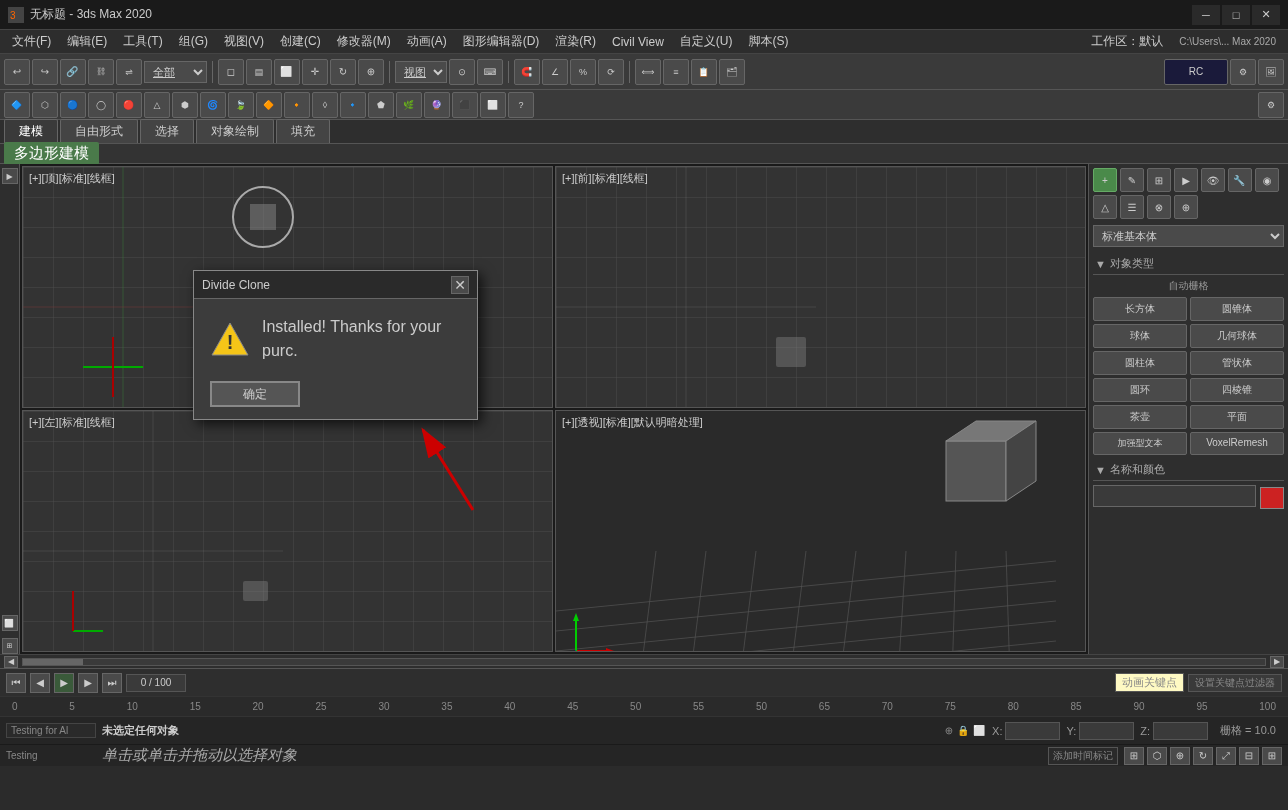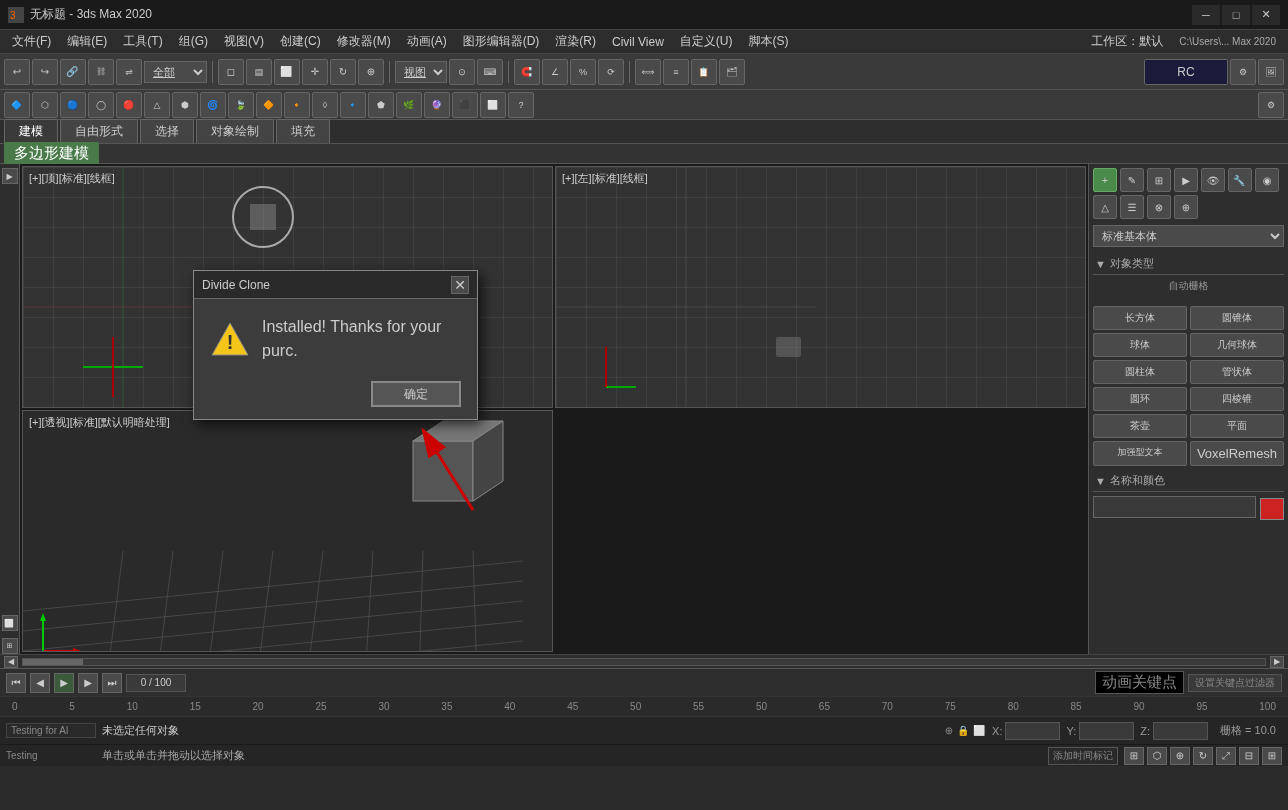--- a/index.html
+++ b/index.html
@@ -244,21 +244,20 @@
       margin-bottom: 4px;
       display: flex;
       align-items: center;
       gap: 4px;
     }
     .rp-grid {
       display: grid;
       grid-template-columns: 1fr 1fr;
       gap: 3px;
       margin-bottom: 4px;
-      margin-top: 9px;
     }
     .rp-obj-btn {
       background: #4a4a4a;
       border: 1px solid #666;
       color: #ccc;
       font-size: 10px;
       padding: 4px 2px;
       text-align: center;
       cursor: pointer;
       border-radius: 2px;
@@ -393,21 +392,21 @@
       flex-shrink: 0;
     }
     .dialog-message {
       font-size: 16px;
       color: #ccc;
       line-height: 1.5;
     }
     .dialog-footer {
       padding: 6px 16px 12px;
       display: flex;
-      justify-content: flex-end;
+      justify-content: flex-start;
     }
     .dialog-ok-btn {
       width: 90px;
       height: 26px;
       background: #555;
       border: 2px solid #888;
       color: #ccc;
       font-size: 12px;
       cursor: pointer;
       display: flex;
@@ -543,21 +542,21 @@
   <div class="tb-btn" style="font-size:9px;">🧲</div>
   <div class="tb-btn" style="font-size:9px;">∠</div>
   <div class="tb-btn" style="font-size:9px;">%</div>
   <div class="tb-btn" style="font-size:9px;">⟳</div>
   <div class="tb-separator"></div>
   <div class="tb-btn" style="font-size:9px;">⟺</div>
   <div class="tb-btn" style="font-size:9px;">≡</div>
   <div class="tb-btn" style="font-size:9px;">📋</div>
   <div class="tb-btn" style="font-size:9px;">🗂</div>
   <span style="flex:1"></span>
-  <div class="tb-btn" style="width:84px;font-size:12px;background:#1a1a3a;">RC</div>
+  <div class="tb-btn" style="width:64px;font-size:10px;background:#1a1a3a;">RC</div>
   <div class="tb-btn" style="font-size:9px;">⚙</div>
   <div class="tb-btn" style="font-size:9px;">🖼</div>
 </div>
 
 <div id="toolbar2" style="background:#3a3a3a;height:30px;display:flex;align-items:center;padding:0 4px;gap:2px;border-bottom:1px solid #555;">
   <div class="tb-btn" style="font-size:9px;">🔷</div>
   <div class="tb-btn" style="font-size:9px;">⬡</div>
   <div class="tb-btn" style="font-size:9px;">🔵</div>
   <div class="tb-btn" style="font-size:9px;">◯</div>
   <div class="tb-btn" style="font-size:9px;">🔴</div>
@@ -611,20 +610,31 @@
         <line x1="0" y1="140" x2="260" y2="140" stroke="#7a3a3a" stroke-width="1" opacity="0.5"></line>
 
         <circle cx="240" cy="50" r="30" fill="none" stroke="#aaa" stroke-width="2"></circle>
         <rect x="227" y="37" width="26" height="26" fill="#888" opacity="0.5"></rect>
 
         <line x1="60" y1="200" x2="120" y2="200" stroke="#00aa00" stroke-width="2"></line>
         <line x1="90" y1="170" x2="90" y2="230" stroke="#aa0000" stroke-width="2"></line>
       </svg>
     </div>
 
+    <div class="viewport">
+      <div class="grid-bg"></div>
+      <span class="viewport-label">[+][前][标准][线框]</span>
+      <svg style="position:absolute;top:0;left:0;width:100%;height:100%;">
+
+        <rect x="220" y="170" width="30" height="30" fill="#888" opacity="0.4" rx="2"></rect>
+
+        <line x1="0" y1="140" x2="260" y2="140" stroke="#aaa" stroke-width="0.5" opacity="0.3"></line>
+        <line x1="130" y1="0" x2="130" y2="280" stroke="#aaa" stroke-width="0.5" opacity="0.3"></line>
+      </svg>
+    </div>
 
     <div class="viewport">
       <div class="grid-bg"></div>
       <span class="viewport-label">[+][左][标准][线框]</span>
       <svg style="position:absolute;top:0;left:0;width:100%;height:100%;">
 
         <line x1="0" y1="140" x2="260" y2="140" stroke="#aaa" stroke-width="0.5" opacity="0.3"></line>
         <line x1="130" y1="0" x2="130" y2="280" stroke="#aaa" stroke-width="0.5" opacity="0.3"></line>
 
         <line x1="50" y1="220" x2="80" y2="220" stroke="#00aa00" stroke-width="2"></line>
@@ -702,21 +712,21 @@
       <div class="rp-obj-btn">圆锥体</div>
       <div class="rp-obj-btn">球体</div>
       <div class="rp-obj-btn">几何球体</div>
       <div class="rp-obj-btn">圆柱体</div>
       <div class="rp-obj-btn">管状体</div>
       <div class="rp-obj-btn">圆环</div>
       <div class="rp-obj-btn">四棱锥</div>
       <div class="rp-obj-btn">茶壶</div>
       <div class="rp-obj-btn">平面</div>
       <div class="rp-obj-btn" style="font-size:9px;">加强型文本</div>
-      <div class="rp-obj-btn" style="font-size:13px;">VoxelRemesh</div>
+      <div class="rp-obj-btn" style="font-size:10px;">VoxelRemesh</div>
     </div>
 
     <div class="rp-section-title">
       <span>▼</span>
       <span>名称和颜色</span>
     </div>
     <div style="display:flex;gap:4px;align-items:center;">
       <input class="rp-name-input" style="flex: 1 1 0%;" value="">
       <div class="rp-color-box"></div>
     </div>
@@ -732,21 +742,21 @@
 </div>
 
 <div id="bottom-area" style="height:28px;background:#2e2e2e;display:flex;align-items:center;padding:0 6px;gap:4px;border-top:1px solid #555;">
   <div class="play-btn">⏮</div>
   <div class="play-btn">◀</div>
   <div class="play-btn" style="background:#3a5a3a;">▶</div>
   <div class="play-btn">▶</div>
   <div class="play-btn">⏭</div>
   <div style="width:60px;height:18px;background:#3a3a3a;border:1px solid #555;display:flex;align-items:center;justify-content:center;font-size:10px;color:#ccc;">0 / 100</div>
   <span style="flex:1;"></span>
-  <div style="font-size:15px;color:#888;border:1px solid #555;padding:1px 6px;background:#000000;cursor:pointer;">动画关键点</div>
+  <div style="font-size:11px;color:#888;border:1px solid #555;padding:1px 6px;background:#fef9c3;cursor:pointer;">动画关键点</div>
   <div style="font-size:10px;color:#888;border:1px solid #555;padding:1px 6px;background:#3a3a3a;cursor:pointer;">设置关键点过滤器</div>
 </div>
 
 <div id="timeline-ruler" style="height:20px;background:#2a2a2a;display:flex;align-items:center;padding:0 4px;border-top:1px solid #333;overflow:hidden;font-size:10px;color:#888;">
   <div style="display:flex;flex:1;justify-content:space-between;padding:0 8px;">
     <span>0</span>
     <span>5</span>
     <span>10</span>
     <span>15</span>
     <span>20</span>
@@ -765,21 +775,21 @@
     <span>85</span>
     <span>90</span>
     <span>95</span>
     <span>100</span>
   </div>
 </div>
 
 <div id="status-bar" style="height:28px;background:#252525;display:flex;align-items:center;padding:0 6px;border-top:1px solid #333;gap:6px;">
   <div style="width:90px;font-size:10px;color:#888;border:1px solid #444;padding:1px 4px;background:#2a2a2a;">Testing for Al</div>
   <div style="flex:1;display:flex;flex-direction:column;justify-content:center;">
-    <span style="font-size:11px;color:#ccc;">未选定任何对象</span>
+    <span style="font-size:11px;color:#ccc;font-weight:bold;">未选定任何对象</span>
   </div>
 
   <div style="display:flex;align-items:center;gap:4px;font-size:10px;color:#888;">
     <span>⊕</span>
     <span>🔒</span>
     <span>⬜</span>
   </div>
   <div style="display:flex;align-items:center;gap:3px;">
     <span style="font-size:11px;color:#999;">X:</span>
     <input style="width: 55px; height: 18px; background: rgb(58, 58, 58); border: 1px solid rgb(85, 85, 85); color: rgb(204, 204, 204); font-size: 11px; text-align: center;" value="">
@@ -790,21 +800,21 @@
   </div>
   <div style="display:flex;align-items:center;gap:3px;">
     <span style="font-size:11px;color:#999;">Z:</span>
     <input style="width: 55px; height: 18px; background: rgb(58, 58, 58); border: 1px solid rgb(85, 85, 85); color: rgb(204, 204, 204); font-size: 11px; text-align: center;" value="">
   </div>
   <div style="font-size:11px;color:#999;padding:0 6px;">栅格 = 10.0</div>
 </div>
 
 <div id="status-bar2" style="height:22px;background:#252525;display:flex;align-items:center;padding:0 6px;gap:6px;border-top:1px solid #1a1a1a;">
   <div style="width:90px;font-size:10px;color:#888;">Testing</div>
-  <div style="flex:1;font-size:11px;color:#aaa;">单击或单击并拖动以选择对象</div>
+  <div style="flex:1;font-size:15px;color:#aaa;font-style:italic;">单击或单击并拖动以选择对象</div>
   <div style="font-size:10px;color:#888;border:1px solid #555;padding:1px 4px;background:#2a2a2a;cursor:pointer;">添加时间标记</div>
   <div style="display:flex;gap:3px;align-items:center;">
     <div style="width:20px;height:18px;background:#4a4a4a;border:1px solid #666;display:flex;align-items:center;justify-content:center;cursor:pointer;font-size:10px;color:#ccc;">⊞</div>
     <div style="width:20px;height:18px;background:#4a4a4a;border:1px solid #666;display:flex;align-items:center;justify-content:center;cursor:pointer;font-size:10px;color:#ccc;">⬡</div>
     <div style="width:20px;height:18px;background:#4a4a4a;border:1px solid #666;display:flex;align-items:center;justify-content:center;cursor:pointer;font-size:10px;color:#ccc;">⊕</div>
     <div style="width:20px;height:18px;background:#4a4a4a;border:1px solid #666;display:flex;align-items:center;justify-content:center;cursor:pointer;font-size:10px;color:#ccc;">↻</div>
     <div style="width:20px;height:18px;background:#4a4a4a;border:1px solid #666;display:flex;align-items:center;justify-content:center;cursor:pointer;font-size:10px;color:#ccc;">⤢</div>
     <div style="width:20px;height:18px;background:#4a4a4a;border:1px solid #666;display:flex;align-items:center;justify-content:center;cursor:pointer;font-size:10px;color:#ccc;">⊟</div>
     <div style="width:20px;height:18px;background:#4a4a4a;border:1px solid #666;display:flex;align-items:center;justify-content:center;cursor:pointer;font-size:10px;color:#ccc;">⊞</div>
   </div>

